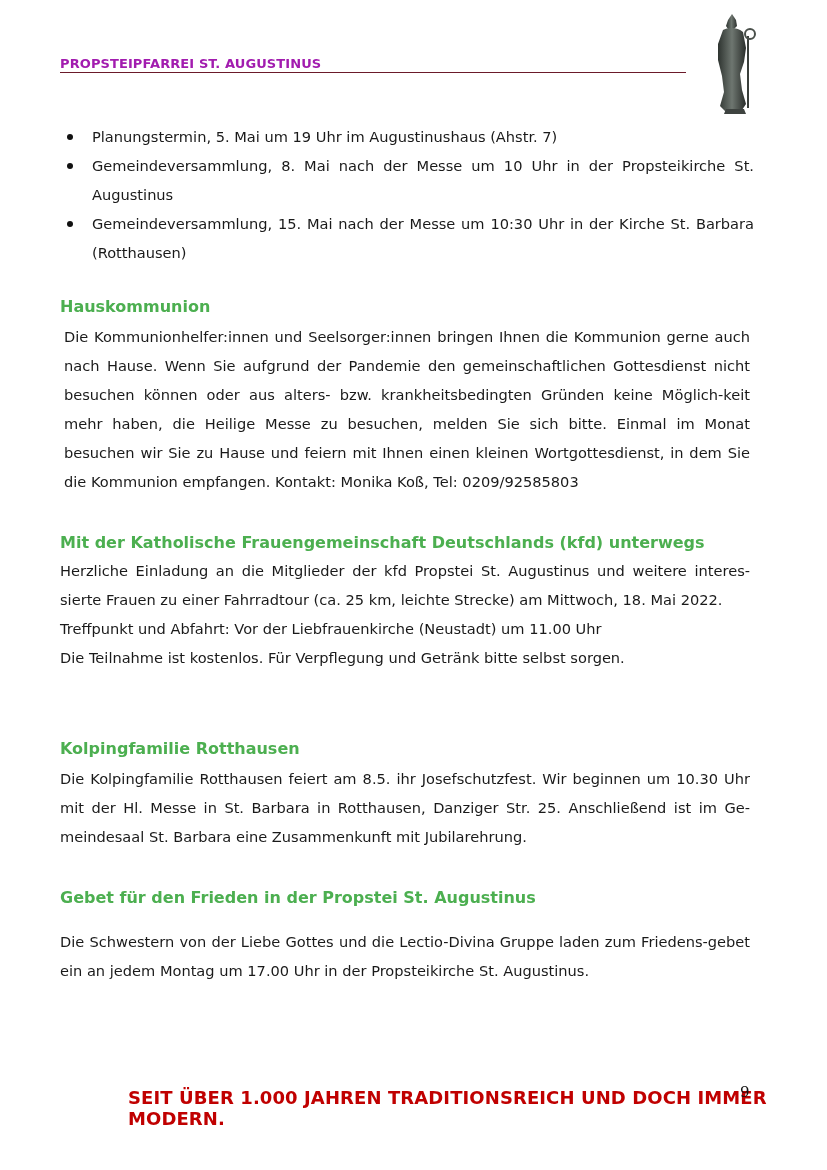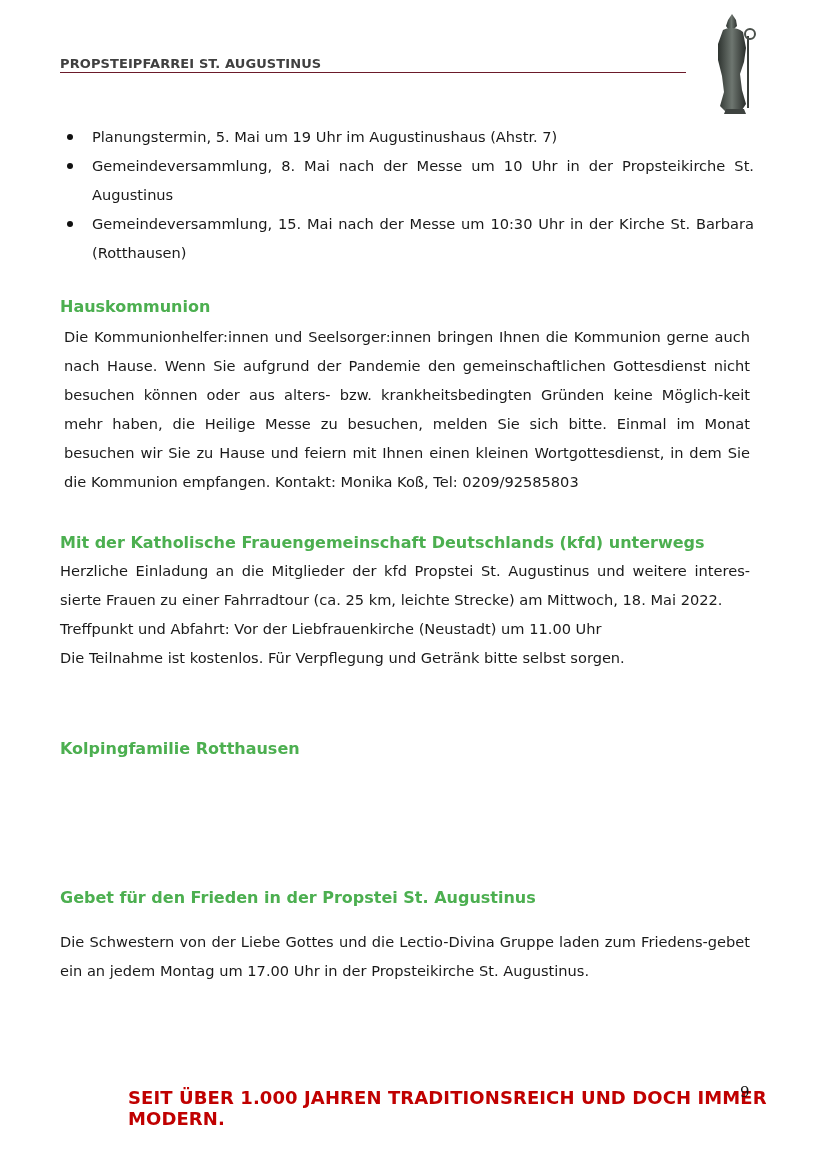--- a/index.html
+++ b/index.html
@@ -3,21 +3,21 @@
   <meta charset="utf-8">
   <style>
     html, body { margin: 0; padding: 0; background: #ffffff; }
     body {
       width: 827px; height: 1170px; position: relative; overflow: hidden;
       font-family: "DejaVu Sans", "Liberation Sans", sans-serif;
       color: #1a1a1a;
     }
     .header-title {
       position: absolute; left: 60px; top: 56px;
-      font-size: 13px; font-weight: bold; color: #404040; letter-spacing: 0.1px;
+      font-size: 13px; font-weight: bold; color: #a21caf; letter-spacing: 0.1px;
       font-family: "DejaVu Sans", sans-serif;
     }
     .header-rule {
       position: absolute; left: 60px; top: 72px; width: 626px; height: 0;
       border-top: 1.3px solid #6b1a2a;
     }
     .statue {
       position: absolute; left: 706px; top: 14px; width: 56px; height: 102px;
     }
     .content {
@@ -83,20 +83,21 @@
 
   <div class="section" style="top:530px;">
     <h2>Mit der Katholische Frauengemeinschaft Deutschlands (kfd) unterwegs</h2>
     <p style="margin-top:0;">Herzliche Einladung an die Mitglieder der kfd Propstei St. Augustinus und weitere interes-sierte Frauen zu einer Fahrradtour (ca. 25 km, leichte Strecke) am Mittwoch, 18. Mai 2022.</p>
     <p class="line">Treffpunkt und Abfahrt: Vor der Liebfrauenkirche (Neustadt) um 11.00 Uhr</p>
     <p class="line">Die Teilnahme ist kostenlos. Für Verpflegung und Getränk bitte selbst sorgen.</p>
   </div>
 
   <div class="section" style="top:736px;">
     <h2>Kolpingfamilie Rotthausen</h2>
+    <p style="margin-top:2px;">Die Kolpingfamilie Rotthausen feiert am 8.5. ihr Josefschutzfest. Wir beginnen um 10.30 Uhr mit der Hl. Messe in St. Barbara in Rotthausen, Danziger Str. 25. Anschließend ist im Ge-meindesaal St. Barbara eine Zusammenkunft mit Jubilarehrung.</p>
   </div>
 
   <div class="section" style="top:885px;">
     <h2>Gebet für den Frieden in der Propstei St. Augustinus</h2>
     <p style="margin-top:16px;">Die Schwestern von der Liebe Gottes und die Lectio-Divina Gruppe laden zum Friedens-gebet ein an jedem Montag um 17.00 Uhr in der Propsteikirche St. Augustinus.</p>
   </div>
 
 </div>
 
 <div>

